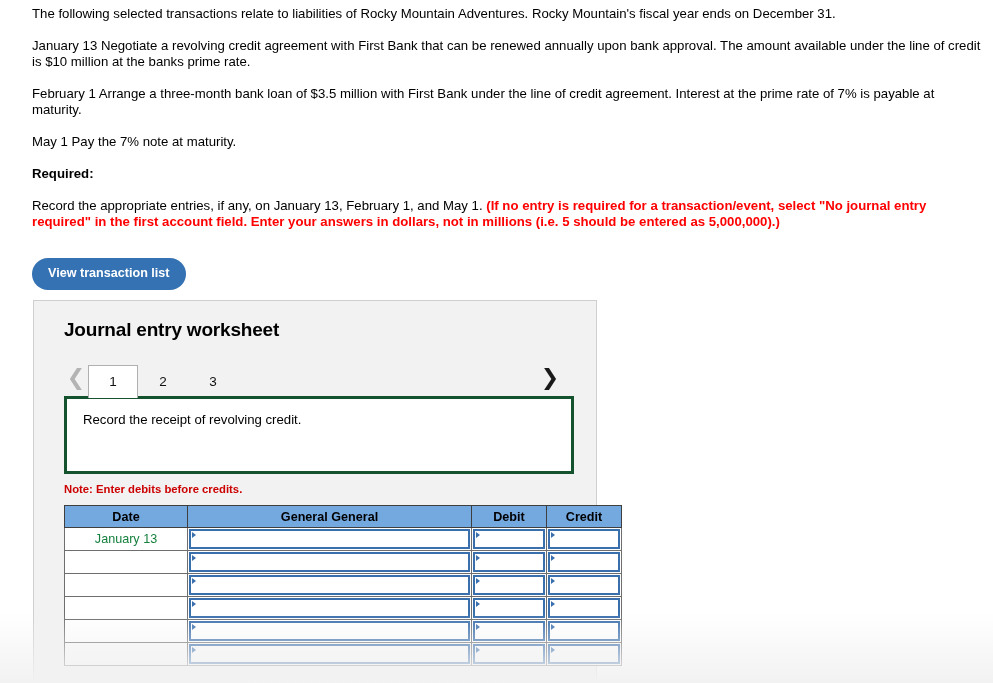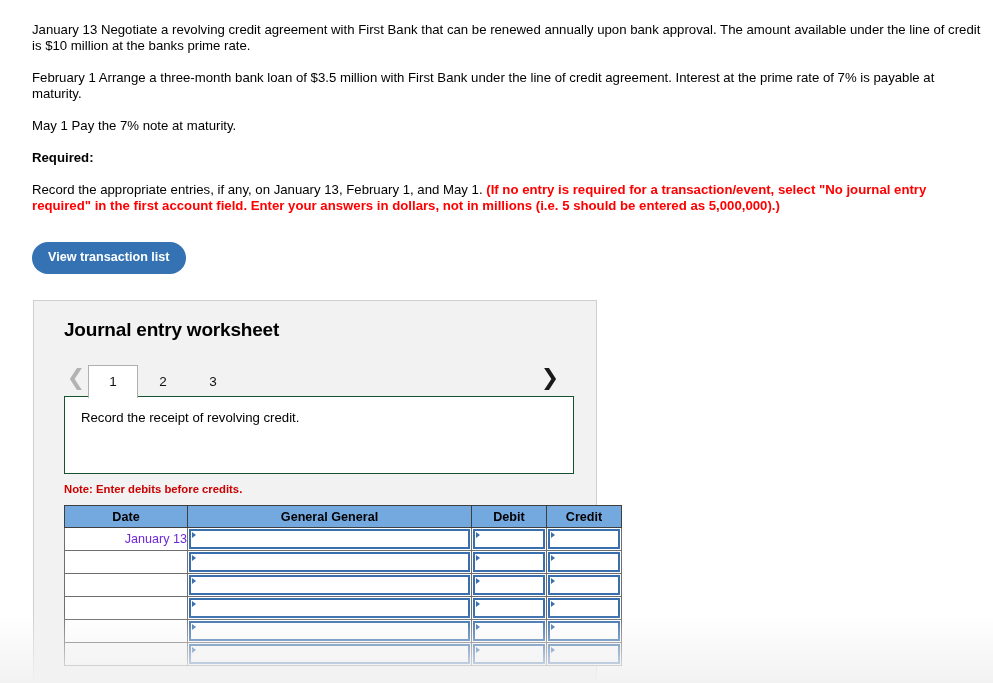--- a/index.html
+++ b/index.html
@@ -111,21 +111,21 @@
     top: 1px;
     cursor: pointer;
     color: #111;
   }
   .tab.active {
     background: #ffffff;
     border-color: #b0b0b0;
     z-index: 3;
   }
   .tab-content {
-    border: 1px solid #14532d;
+    border: 3px solid #14532d;
     background: #ffffff;
     height: 78px;
     box-sizing: border-box;
     padding: 13px 16px;
     font-size: 13.2px;
     margin-top: -1px;
     position: relative;
     z-index: 1;
   }
   .note {
@@ -153,22 +153,22 @@
   }
   table.journal td {
     border: 1px solid #6e6e6e;
     height: 22px;
     padding: 0;
     background: #ffffff;
     font-size: 12.6px;
   }
   table.journal tr.last-row td { background: #fafafa; }
   td.date-cell {
-    text-align: right;
-    color: #6d28d9;
+    text-align: center;
+    color: #15803d;
   }
   .cellwrap {
     position: relative;
     display: block;
     height: 20px;
     margin: 1px;
     border: 2px solid #3a6fad;
     background: #ffffff;
     box-sizing: border-box;
   }
@@ -186,20 +186,21 @@
   .col-date { width: 122px; }
   .col-gj { width: 283px; }
   .col-debit { width: 74px; }
   .col-credit { width: 74px; }
 </style>
 </head>
 <body>
 
 <div class="content">
 
+  <p class="para">The following selected transactions relate to liabilities of Rocky Mountain Adventures. Rocky Mountain's fiscal year ends on December 31.</p>
   <div class="spacer-para"></div>
   <p class="para">January 13 Negotiate a revolving credit agreement with First Bank that can be renewed annually upon bank approval. The amount available under the line of credit is $10 million at the banks prime rate.</p>
   <div class="spacer-para"></div>
   <p class="para">February 1 Arrange a three-month bank loan of $3.5 million with First Bank under the line of credit agreement. Interest at the prime rate of 7% is payable at maturity.</p>
   <div class="spacer-para"></div>
   <p class="para">May 1 Pay the 7% note at maturity.</p>
   <div class="spacer-para"></div>
   <p class="para bold">Required:</p>
   <div class="spacer-para"></div>
   <p class="para"><span>Record the appropriate entries, if any, on January 13, February 1, and May 1. </span><span class="red-bold">(If no entry is required for a transaction/event, select "No journal entry required" in the first account field. Enter your answers in dollars, not in millions (i.e. 5 should be entered as 5,000,000).)</span></p>

